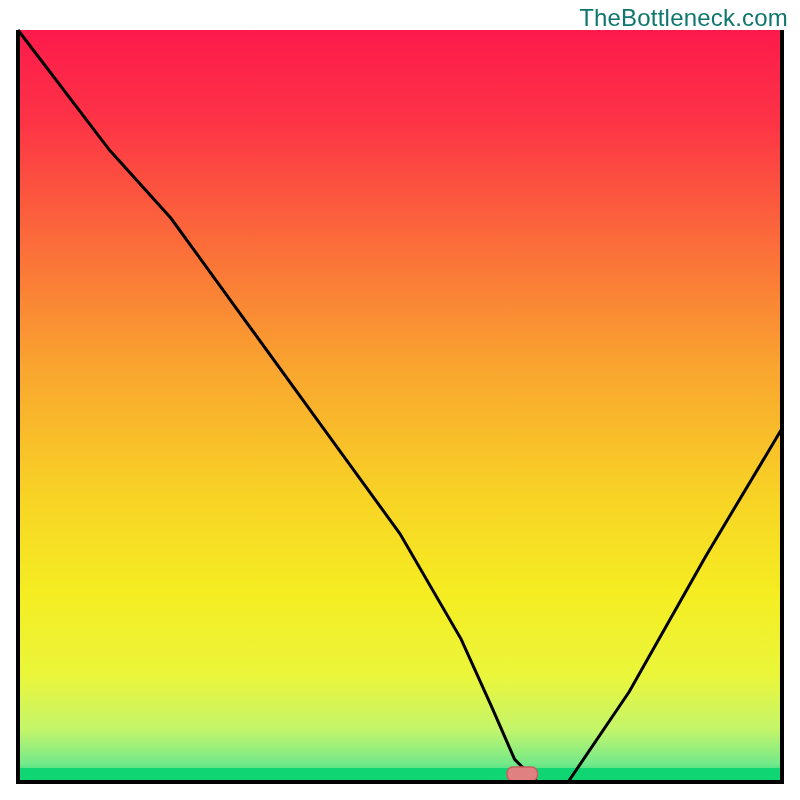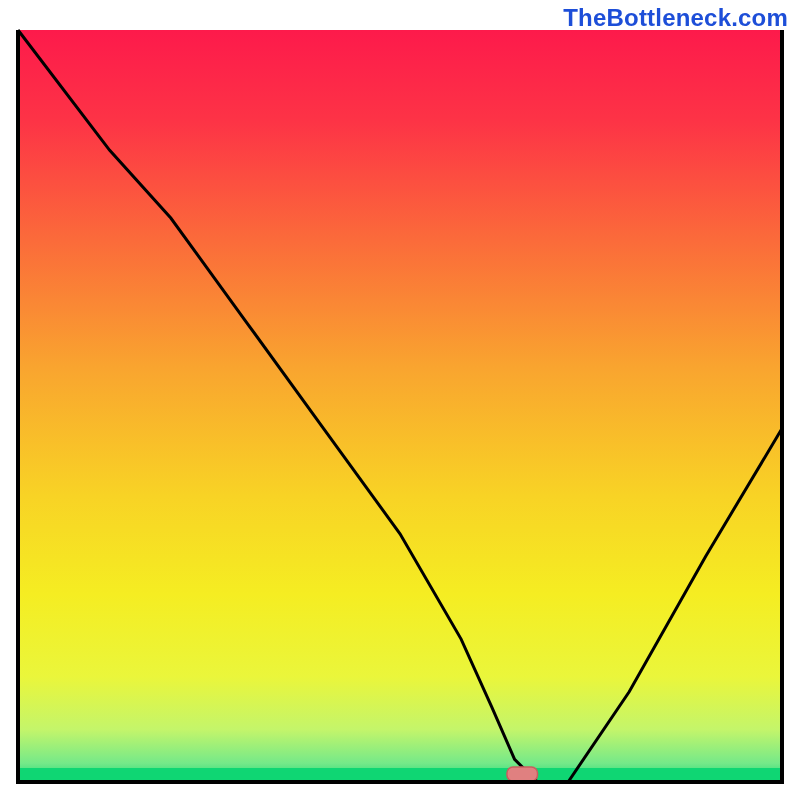--- a/index.html
+++ b/index.html
@@ -13,22 +13,22 @@
   .container {
     position: relative;
     width: 800px;
     height: 800px;
   }
   .watermark {
     position: absolute;
     top: 4px;
     right: 12px;
     font-size: 24px;
-    font-weight: 700;
-    color: #1d4ed8;
+    font-weight: 400;
+    color: #0f766e;
     letter-spacing: 0.2px;
   }
   svg.plot {
     position: absolute;
     top: 0;
     left: 0;
   }
 </style>
 </head>
 <body>

